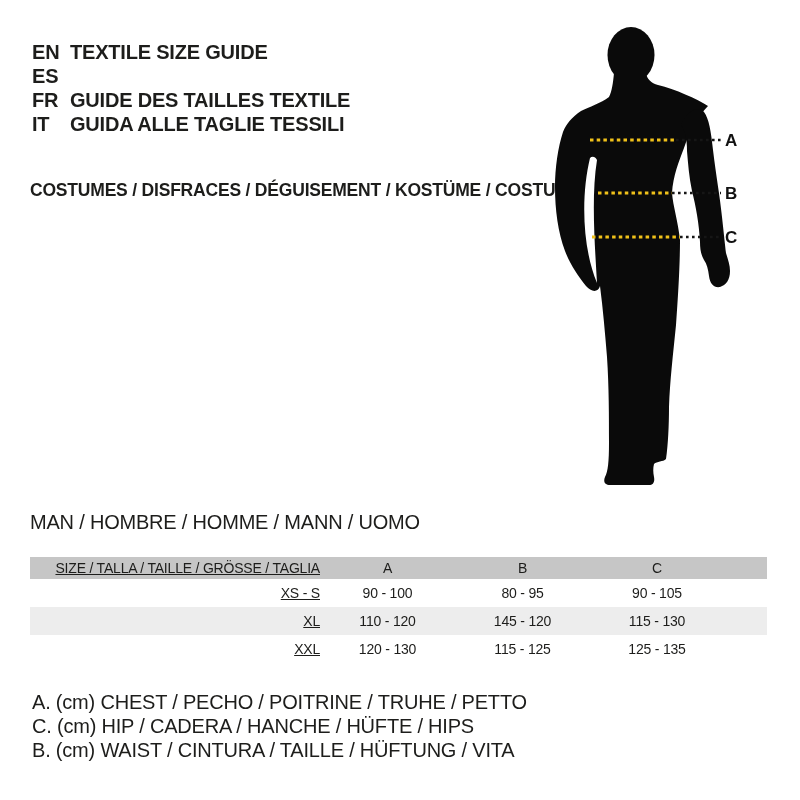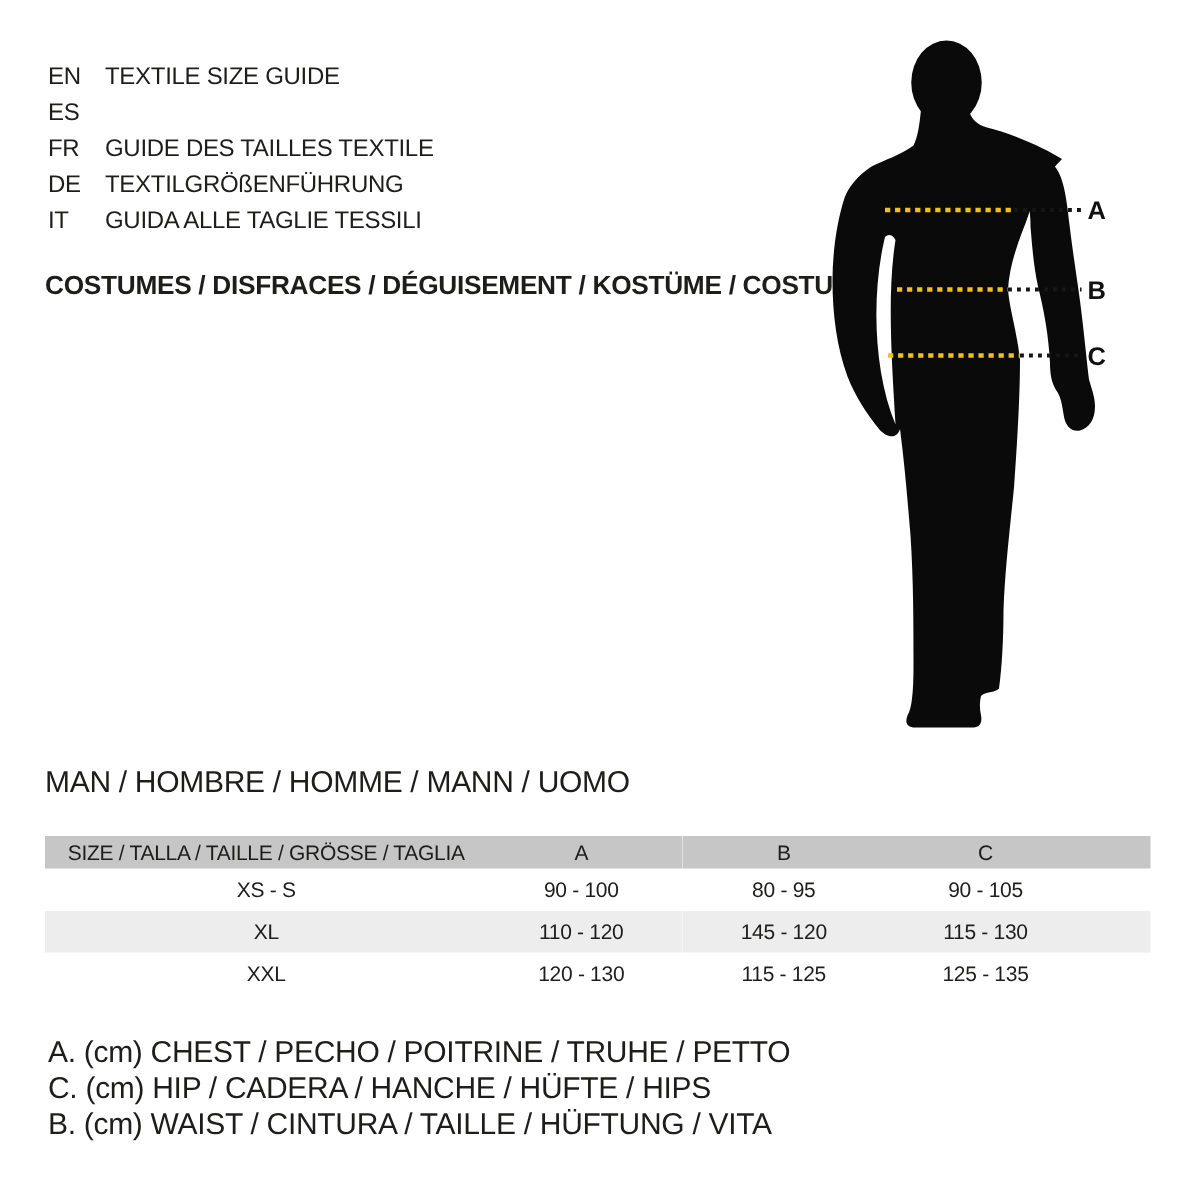--- a/index.html
+++ b/index.html
@@ -1,20 +1,20 @@
 <!DOCTYPE html>
 <html><head>
 <meta charset="utf-8">
 <style>
   html,body{margin:0;padding:0;background:#fff;}
   #page{position:relative;width:800px;height:800px;background:#ffffff;overflow:hidden;
         font-family:"Liberation Sans",sans-serif;color:#1d1d1b;}
 
   
-  .lang-list{position:absolute;top:40px;left:32px;font-size:16px;line-height:24px;letter-spacing:-0.2px;}
+  .lang-list{position:absolute;top:40px;left:32px;font-size:20px;line-height:24px;letter-spacing:-0.2px;font-weight:bold;}
   .lang-row{display:flex;}
   .lang-code{width:38px;flex:0 0 38px;}
   .lang-label{white-space:nowrap;}
 
   
   .heading{position:absolute;top:178px;left:30px;font-size:17.5px;font-weight:700;
            letter-spacing:-0.2px;line-height:24px;white-space:nowrap;}
 
   
   .figure-wrap{position:absolute;left:545px;top:25px;width:215px;height:465px;}
@@ -26,21 +26,21 @@
 
   
   .size-table{position:absolute;top:557px;left:30px;width:737px;border-collapse:collapse;
               font-size:14px;letter-spacing:-0.2px;table-layout:fixed;}
   .size-table th,.size-table td{font-weight:400;padding:0;margin:0;white-space:nowrap;overflow:hidden;}
   .size-table thead tr{height:22px;}
   .size-table tbody tr{height:28px;}
   .size-table thead tr{background:#c6c6c6;}
   .size-table tbody tr:nth-child(even){background:#ededed;}
   .size-table tbody tr:nth-child(odd){background:#ffffff;}
-  .c-size{width:290px;text-align:center;padding-left:5px !important;}
+  .c-size{width:290px;text-align:right;padding-left:5px !important;text-decoration:underline;}
   .c-a{width:135px;text-align:center;}
   .c-b{width:135px;text-align:center;}
   .c-c{width:177px;text-align:center;padding-right:43px !important;}
 
   
   .footnotes{position:absolute;top:690px;left:32px;font-size:20px;line-height:24px;letter-spacing:-0.2px;}
   .footnote{white-space:nowrap;}
 </style>
 </head>
 <body>
@@ -51,24 +51,20 @@
     <div class="lang-row">
       <span class="lang-code">EN</span>
       <span class="lang-label">TEXTILE SIZE GUIDE</span>
     </div>
     <div class="lang-row">
       <span class="lang-code">ES</span>
     </div>
     <div class="lang-row">
       <span class="lang-code">FR</span>
       <span class="lang-label">GUIDE DES TAILLES TEXTILE</span>
-    </div>
-    <div class="lang-row">
-      <span class="lang-code">DE</span>
-      <span class="lang-label">TEXTILGRÖßENFÜHRUNG</span>
     </div>
     <div class="lang-row">
       <span class="lang-code">IT</span>
       <span class="lang-label">GUIDA ALLE TAGLIE TESSILI</span>
     </div>
   </div>
 
   <div class="heading">COSTUMES / DISFRACES / DÉGUISEMENT / KOSTÜME / COSTUMI</div>
 
   <div class="figure-wrap">

